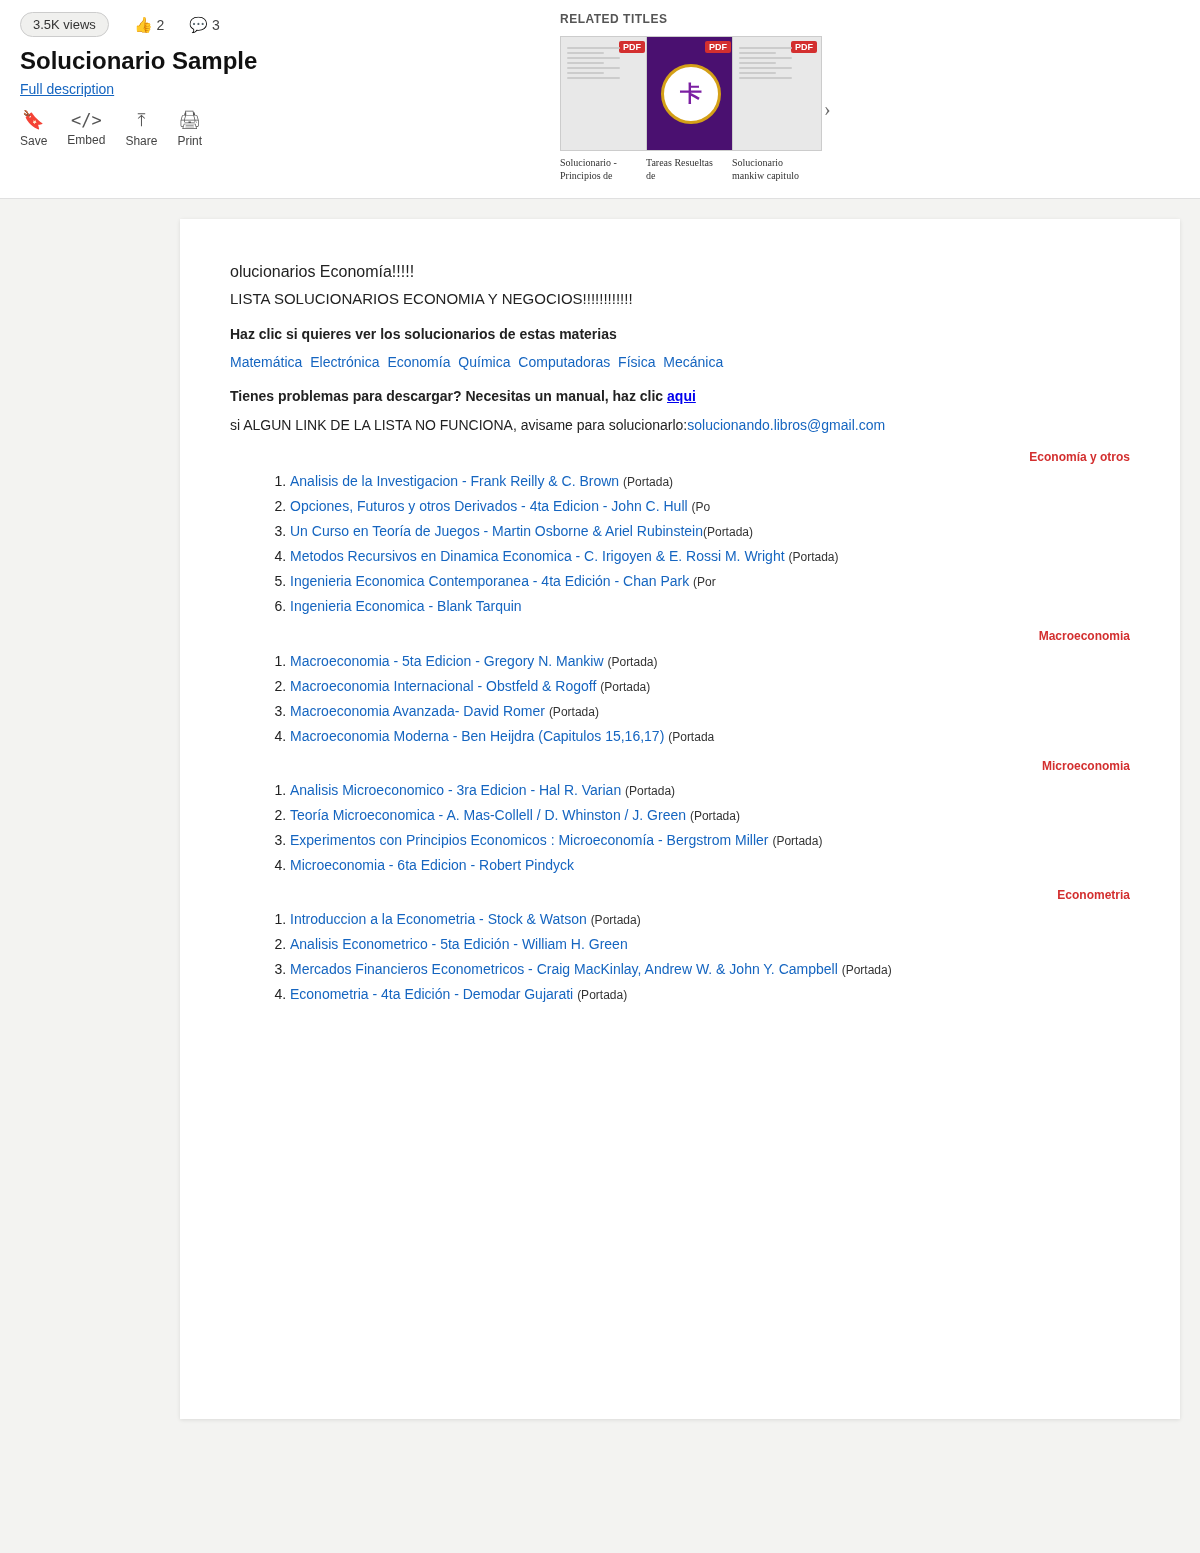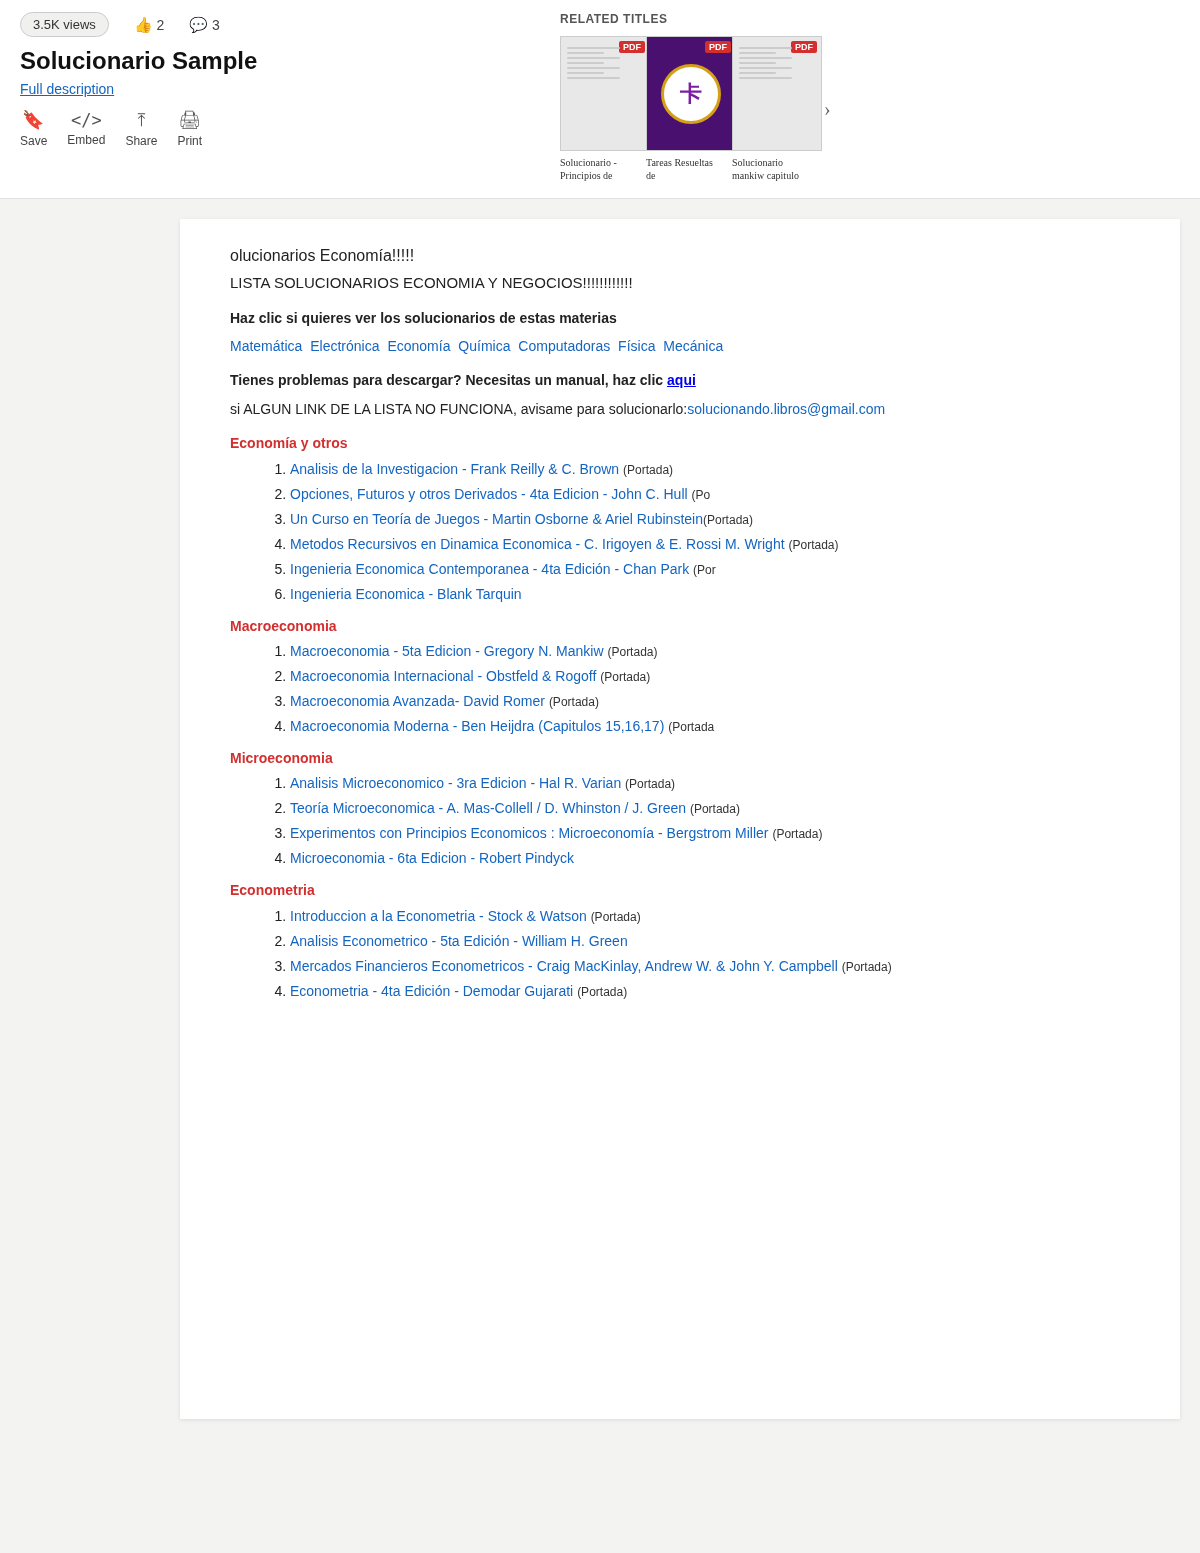--- a/index.html
+++ b/index.html
@@ -175,21 +175,21 @@
       font-size: 20px;
       color: #666;
       cursor: pointer;
       padding: 0 6px;
       align-self: center;
     }
     
     .doc-content-wrapper {
       background: #fff;
       margin: 20px 20px 20px 180px;
-      padding: 24px 50px;
+      padding: 40px 50px;
       min-height: 1200px;
       box-shadow: 0 1px 4px rgba(0,0,0,0.1);
     }
     .doc-content {
       font-family: Arial, sans-serif;
       font-size: 14px;
       line-height: 1.6;
       color: #222;
     }
     .doc-heading {
@@ -218,22 +218,23 @@
     .doc-note {
       margin-bottom: 12px;
     }
     .doc-email {
       color: #1565c0;
       text-decoration: none;
     }
     .section-title {
       color: #d32f2f;
       font-weight: bold;
-      font-size: 14px;
+      font-size: 12px;
       margin: 10px 0 4px 0;
+      text-align: right;
     }
     ol {
       margin-left: 60px;
       margin-bottom: 6px;
     }
     ol li {
       margin-bottom: 4px;
       line-height: 1.5;
     }
     ol li a {

